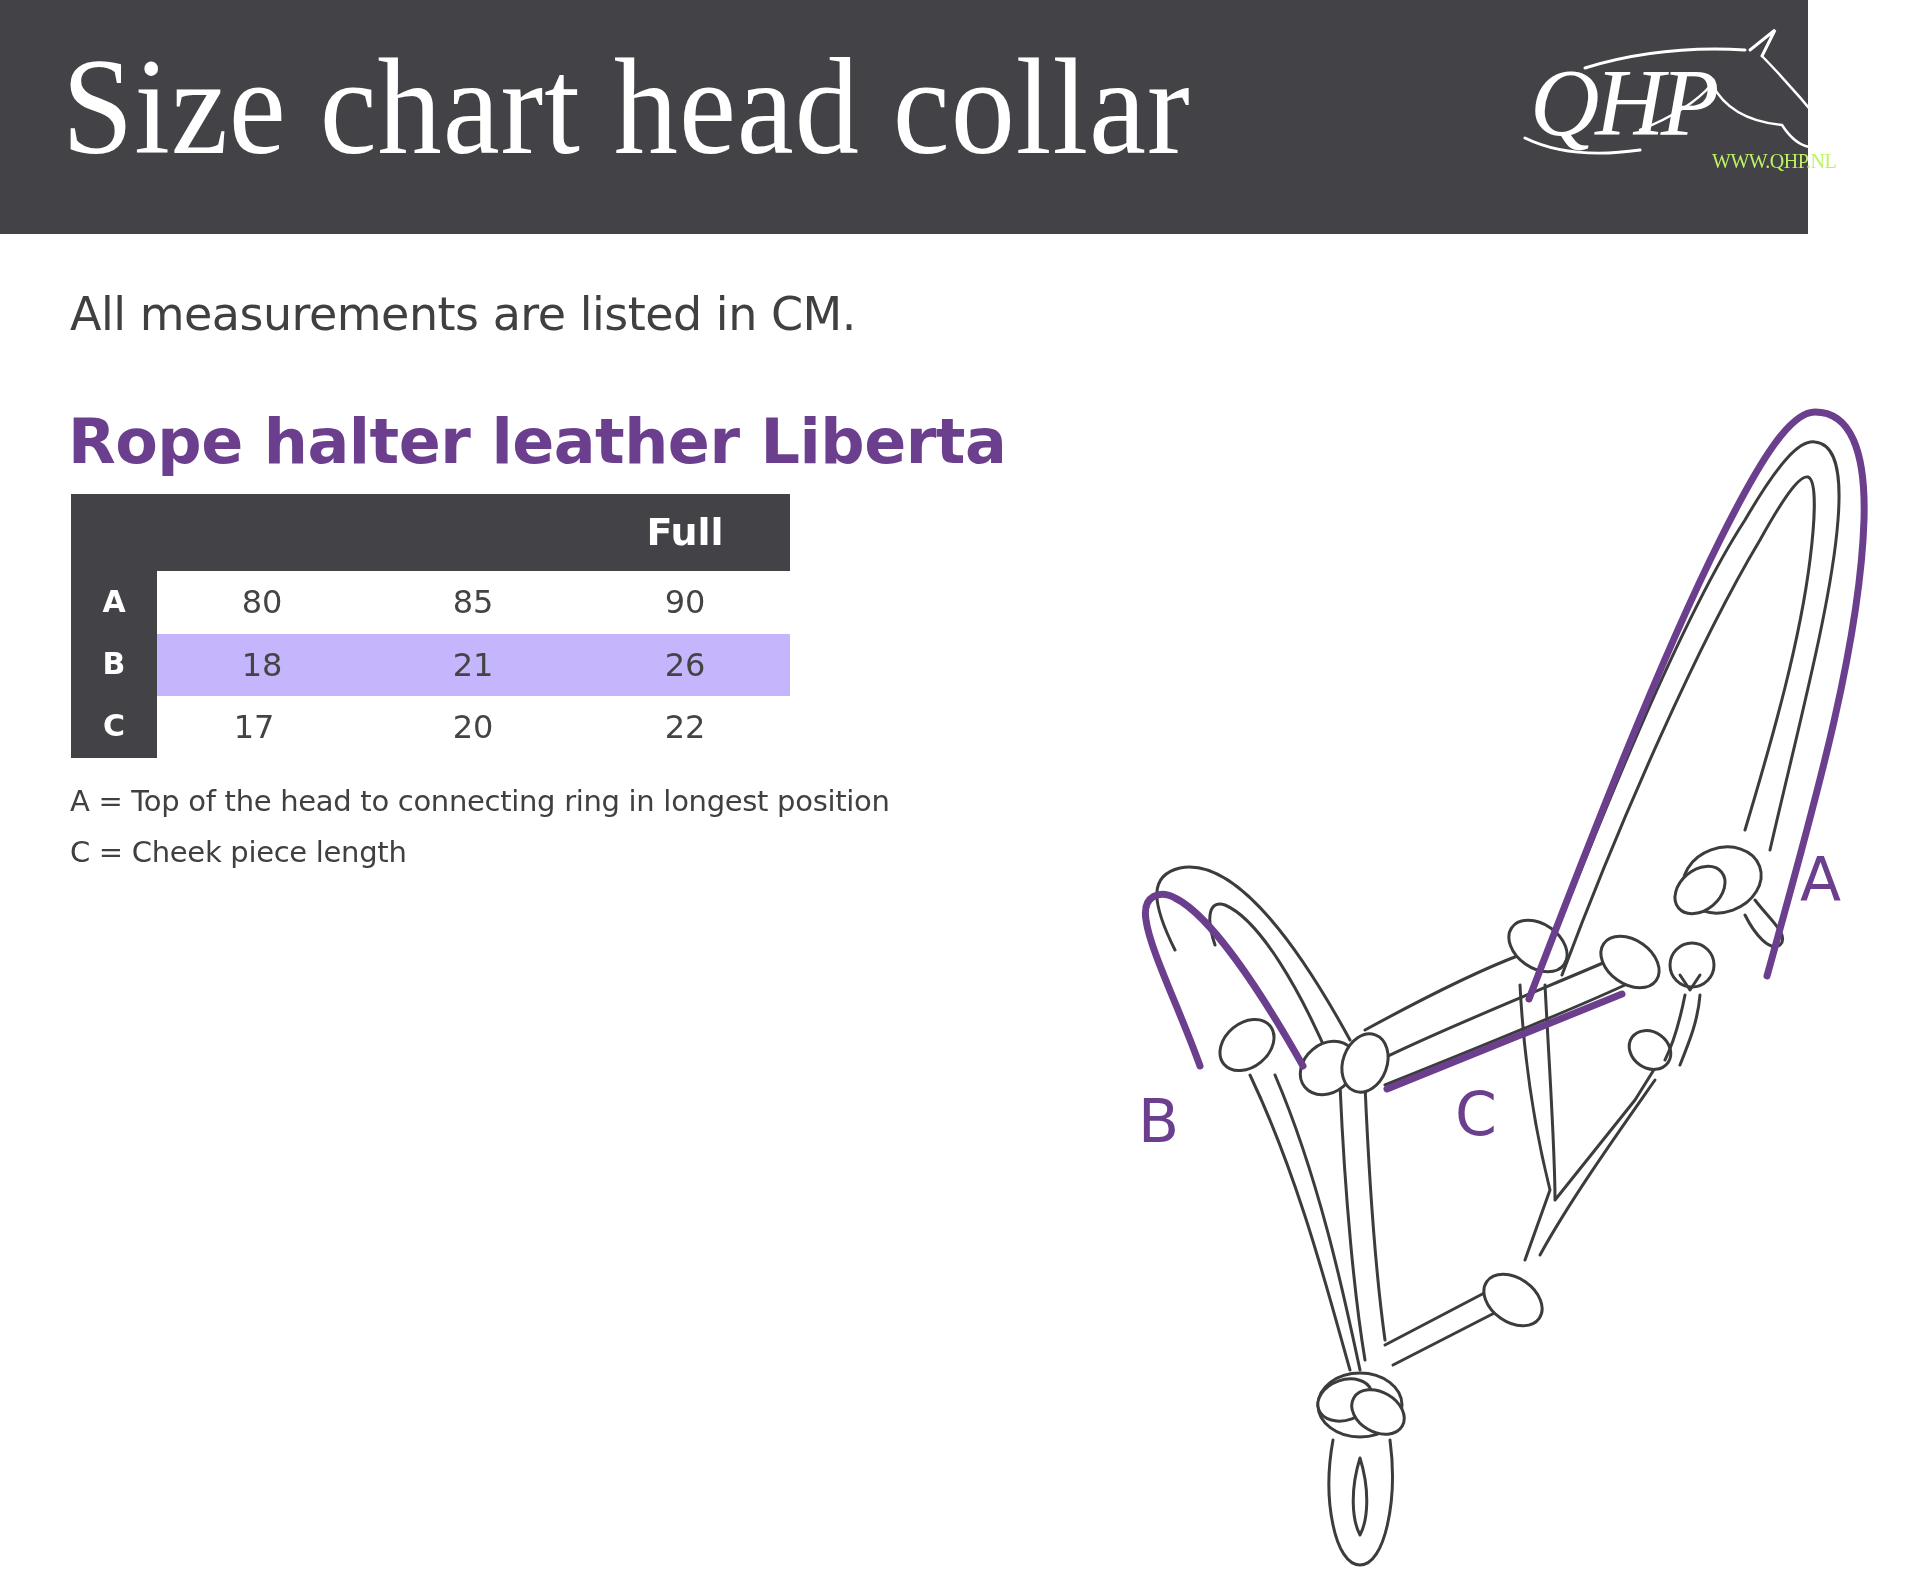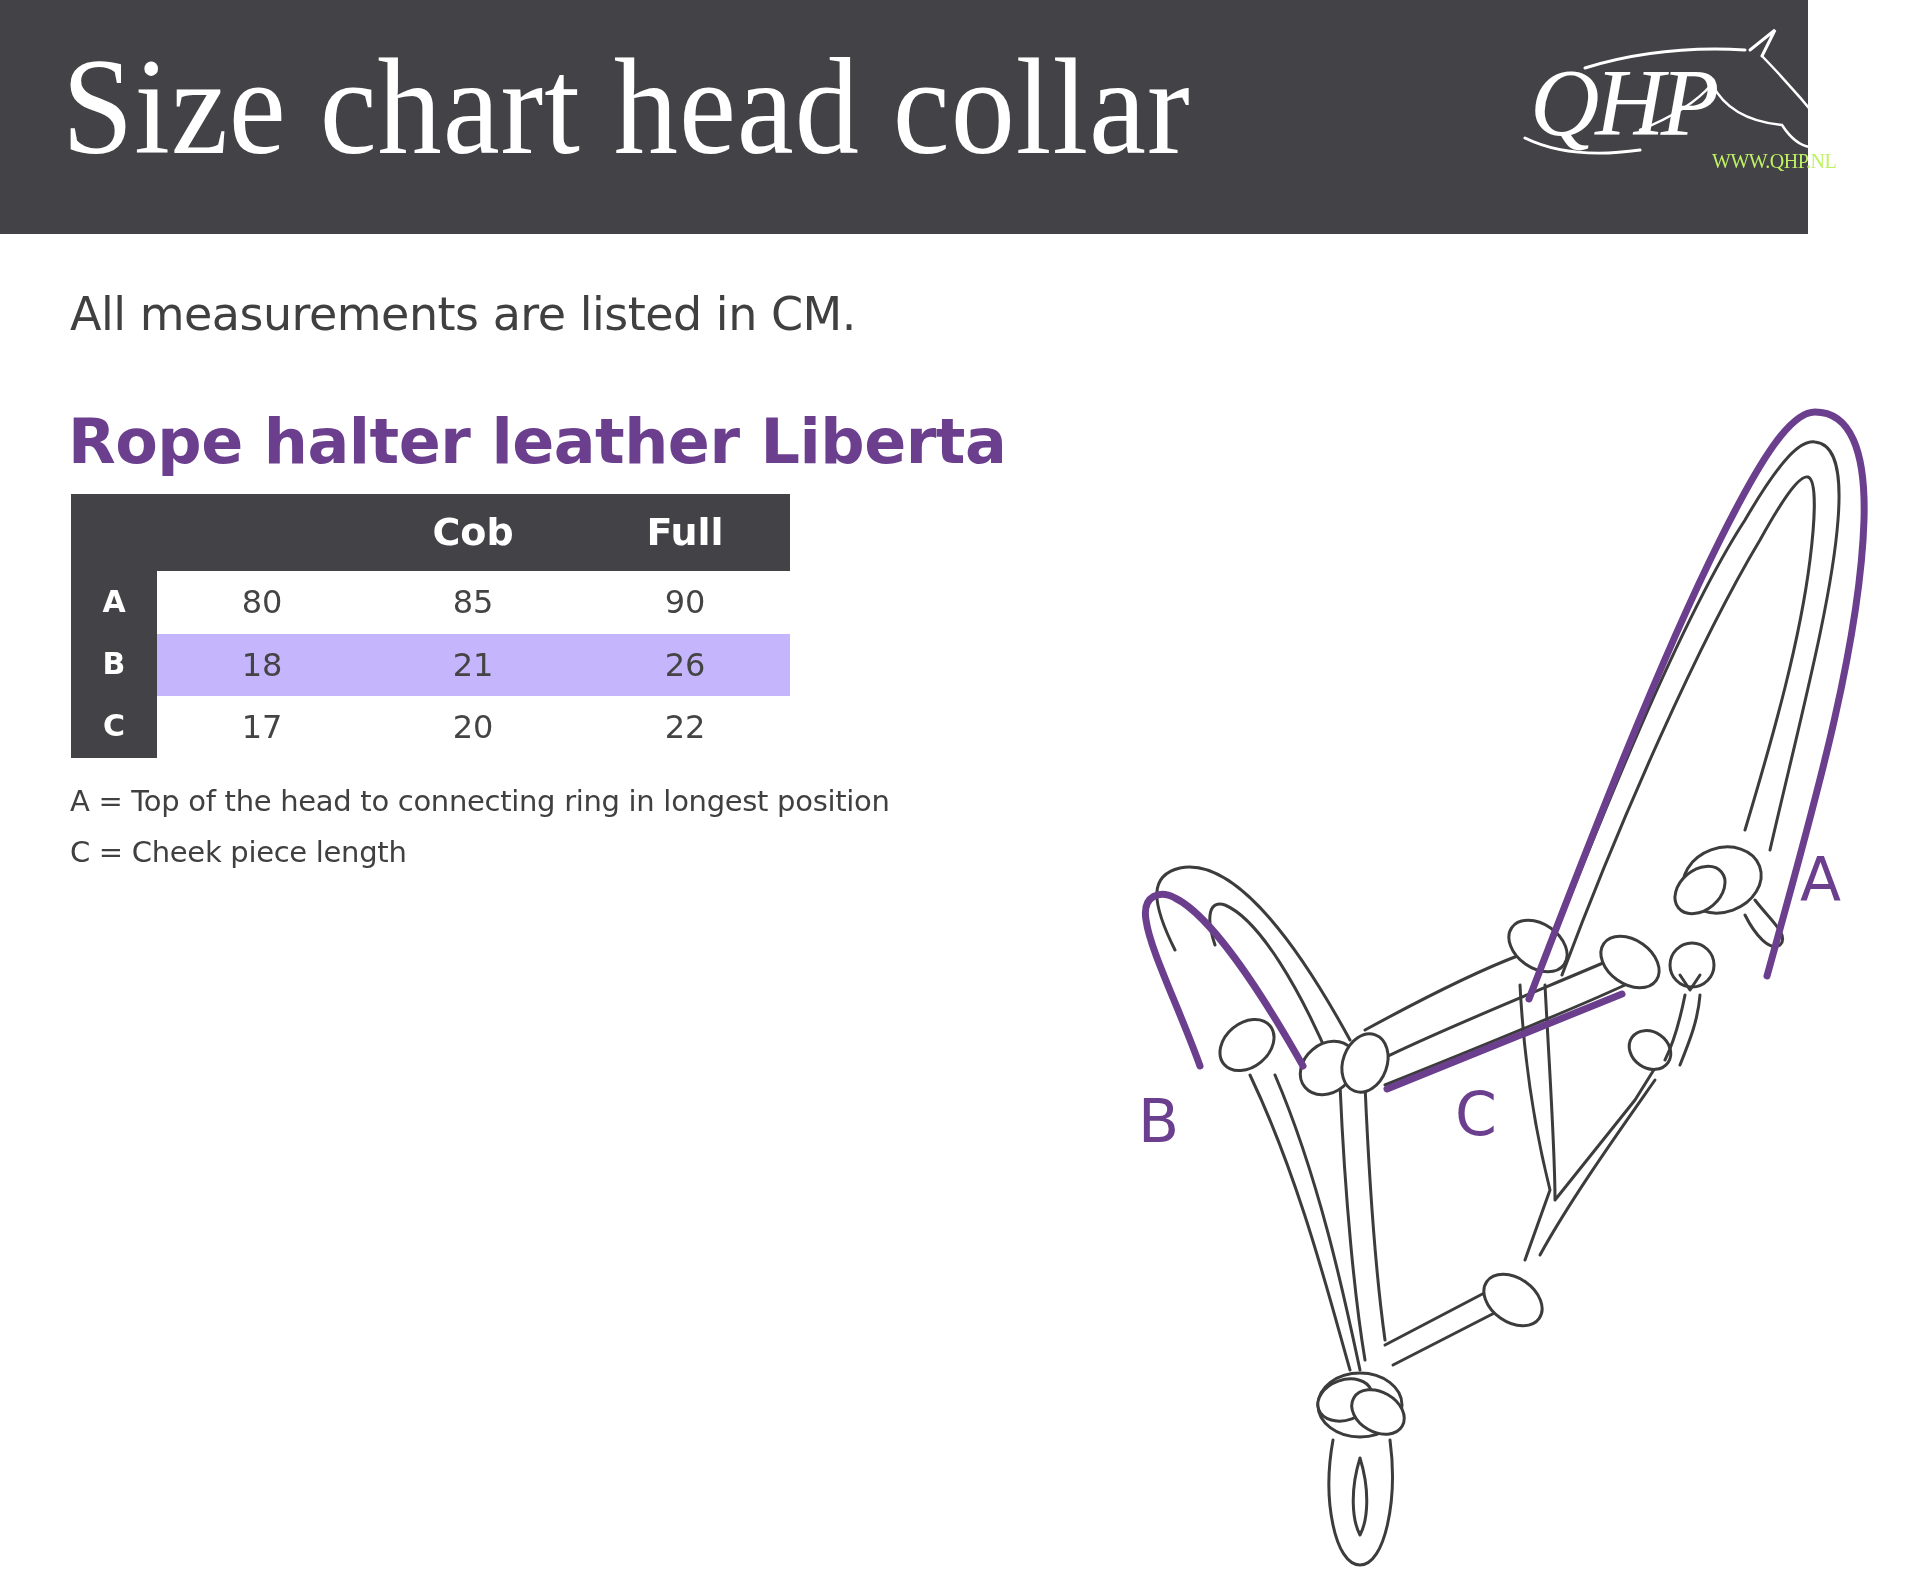--- a/index.html
+++ b/index.html
@@ -71,41 +71,40 @@
     <path d="M 35 118 Q 80 140 150 130" fill="none" stroke="#ffffff" stroke-width="3" stroke-linecap="round"></path>
   </svg>
   <div class="logo-url">WWW.QHP.NL</div>
 </div>
 
 <div class="unit-note">All measurements are listed in CM.</div>
 <div class="product-title">Rope halter leather Liberta</div>
 
 <div class="size-table">
   <div class="head-row">
-    <div class="col-head" style="left:402px">Cob</div>
     <div class="col-head" style="left:614px">Full</div>
   </div>
   <div class="row-labels">
     <div class="row-label" style="top:0">A</div>
     <div class="row-label" style="top:62px">B</div>
     <div class="row-label" style="top:124px">C</div>
   </div>
 
   <div class="data-row" style="top:77px">
     <div class="cell" style="left:105px">80</div>
     <div class="cell" style="left:316px">85</div>
     <div class="cell" style="left:528px">90</div>
   </div>
   <div class="data-row striped" style="top:140px">
     <div class="cell" style="left:105px">18</div>
     <div class="cell" style="left:316px">21</div>
     <div class="cell" style="left:528px">26</div>
   </div>
   <div class="data-row" style="top:202px">
-    <div class="cell" style="left:105px">17</div>
+    <div class="cell" style="left:97px">17</div>
     <div class="cell" style="left:316px">20</div>
     <div class="cell" style="left:528px">22</div>
   </div>
 </div>
 
 <div class="legend">
   <div class="legend-line">A = Top of the head to connecting ring in longest position</div>
   <div class="legend-line">C = Cheek piece length</div>
 </div>
 

